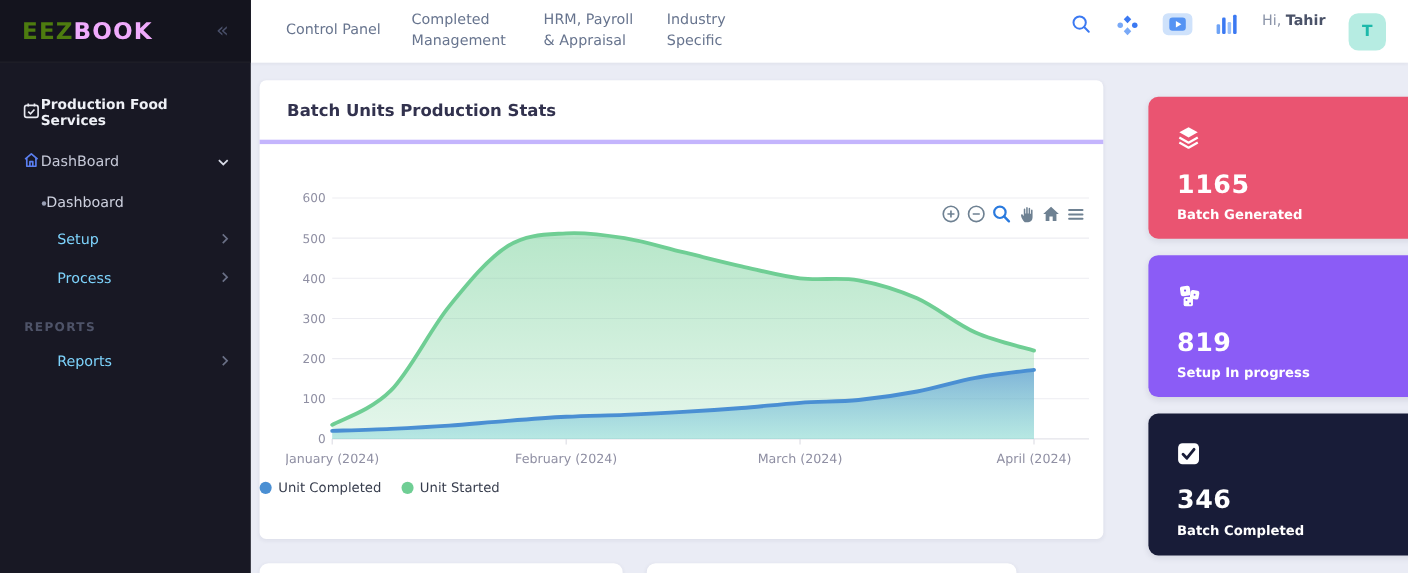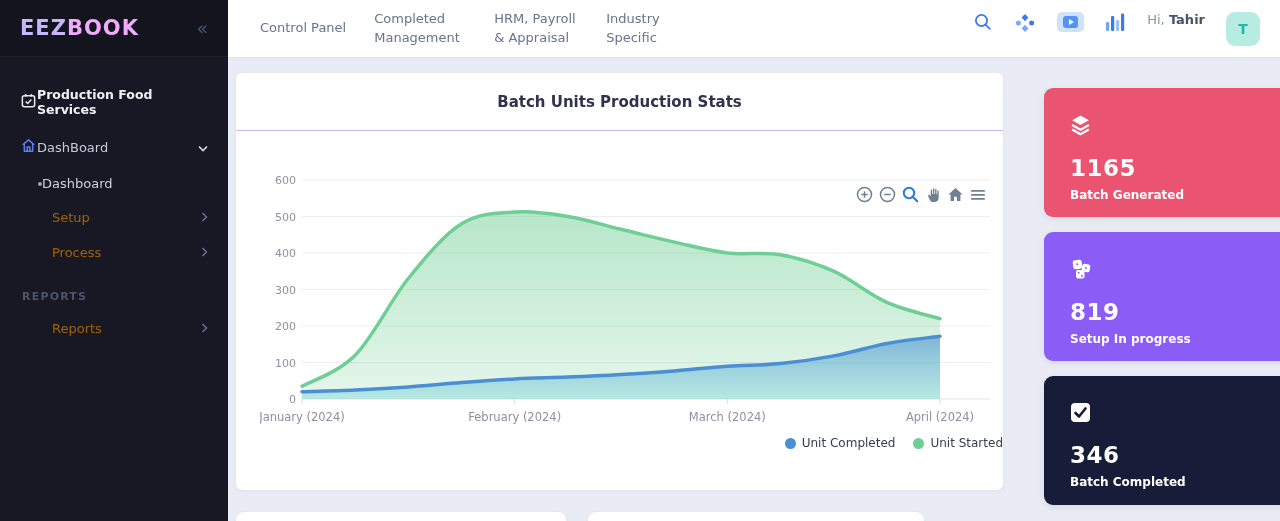--- a/index.html
+++ b/index.html
@@ -14,35 +14,35 @@
   .sidebar {
     position:absolute; left:0; top:0; width:228px; height:521px;
     background:#181824; z-index:5;
   }
   .logo-bar {
     height:57px; display:flex; align-items:center; justify-content:space-between;
     padding:0 20px; border-bottom:1px solid rgba(255,255,255,0.05);
     background:#14141e;
   }
   .logo { font-size:21px; font-weight:bold; letter-spacing:1px; }
-  .logo .p1 { color:#c4b5fd; }
+  .logo .p1 { color:#4d7c0f; }
   .logo .p2 { color:#f0abfc; }
   .collapse-btn { color:#4a506a; font-size:19px; cursor:pointer; line-height:1; }
   .side-menu { padding-top:22px; }
   .side-item {
     display:flex; align-items:center; 
     padding:10px 20px; color:#c6c9d8; font-size:13px; cursor:pointer;
   }
   .side-item .grow { flex:1; }
   .side-item.group-title { color:#eef0f6; font-weight:600; font-size:12.5px; padding:8px 20px 10px; }
   .side-item.sub {
     padding:9px 20px 9px 38px; color:#cdd0de;
   }
   .bullet { width:4px; height:4px; border-radius:50%; background:#9aa0b5; display:inline-block; }
-  .side-item.indent { padding-left:52px; color:#a16207; }
+  .side-item.indent { padding-left:52px; color:#7dd3fc; }
   .section-label {
     padding:20px 22px 8px; color:#4e5368; font-size:11px; letter-spacing:1.2px; font-weight:600;
   }
   .chev-right { color:#6a7086; }
   .chev-down  { color:#d7dae6; }
   
   .topbar {
     position:absolute; left:228px; top:0; width:1052px; height:57px;
     background:#ffffff; display:flex; align-items:center;
     box-shadow:0 1px 3px rgba(30,30,60,0.05); z-index:4;
@@ -70,31 +70,30 @@
     color:#1db9aa; font-weight:bold; font-size:14px;
     display:flex; align-items:center; justify-content:center; cursor:pointer;
   }
   
   .chart-card {
     position:absolute; left:236px; top:73px; width:767px; height:417px;
     background:#ffffff; border-radius:6px; box-shadow:0 1px 4px rgba(30,30,60,0.06);
   }
   .card-head {
     height:58px; display:flex; align-items:center; padding:0 25px;
-    border-bottom:1px solid #c4b5fd;
-    justify-content:center;
+    border-bottom:4px solid #c4b5fd;
   }
   .card-title { font-size:15px; font-weight:600; color:#32324e; }
   .chart-body { position:relative; }
   .apex-toolbar {
     position:absolute; top:26px; right:17px; display:flex; gap:6px; align-items:center; z-index:2;
   }
   .apex-toolbar .tb { cursor:pointer; display:flex; }
   #chart-svg { margin:29px 0 0 24px; width:730px; height:270px; }
-  .legend { display:flex; justify-content:flex-end; gap:18px; margin-top:6px; }
+  .legend { display:flex; justify-content:flex-start; gap:18px; margin-top:6px; }
   .legend-item { display:flex; align-items:center; gap:6px; font-size:12px; color:#373d4d; cursor:pointer; }
   .legend-dot { width:11px; height:11px; border-radius:50%; }
   
   .stat-card {
     position:absolute; left:1044px; width:276px; height:129px;
     border-radius:9px; padding:26px 26px 0; color:#fff; cursor:pointer;
     box-shadow:0 2px 6px rgba(30,30,60,0.10);
     margin-top:16px;
   }
   .stat-card .num { font-size:23px; font-weight:bold; margin-top:15px; letter-spacing:0.5px; }

